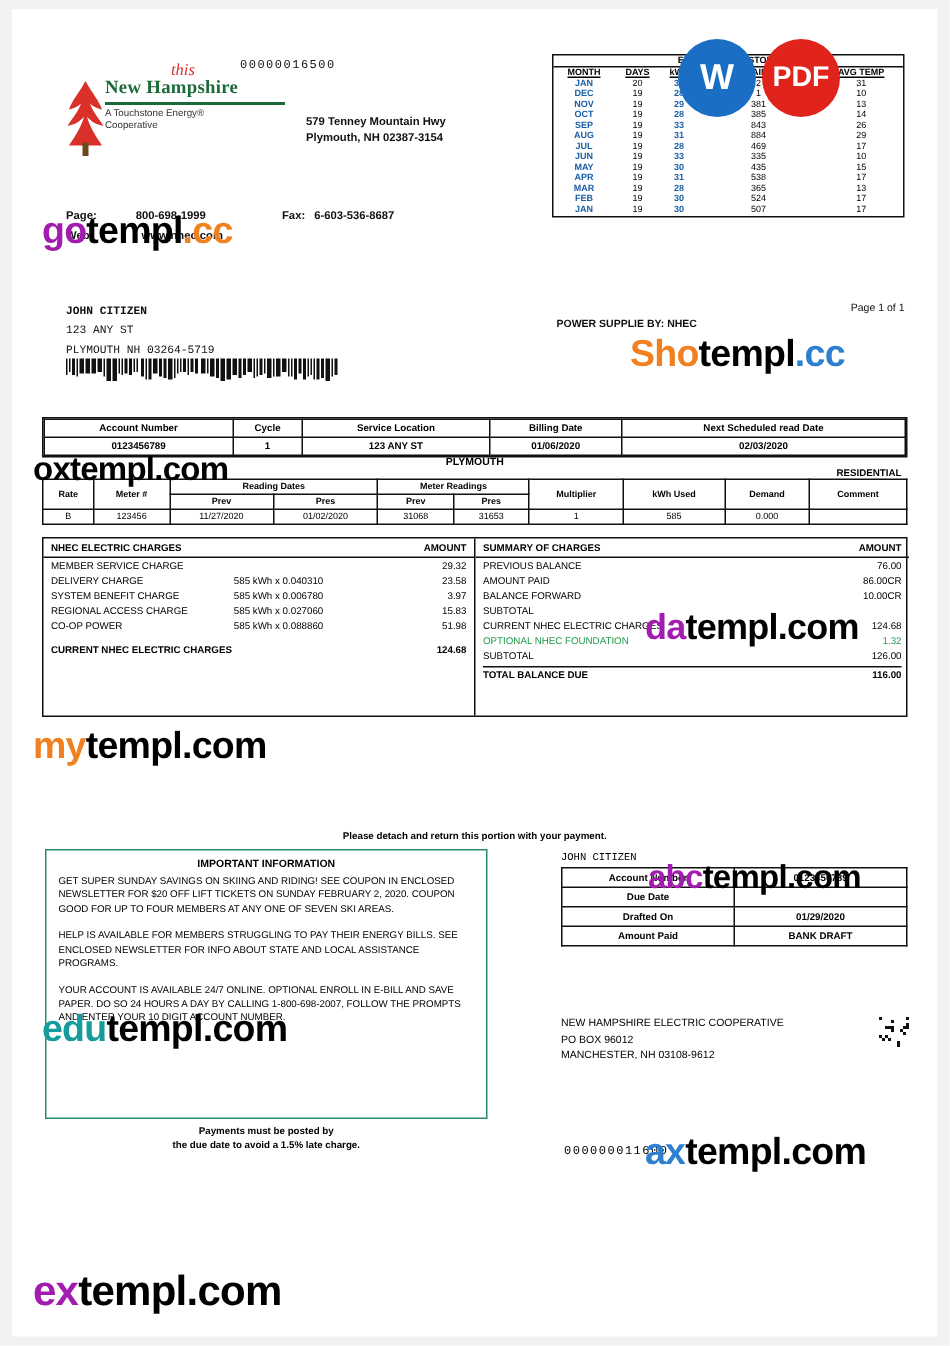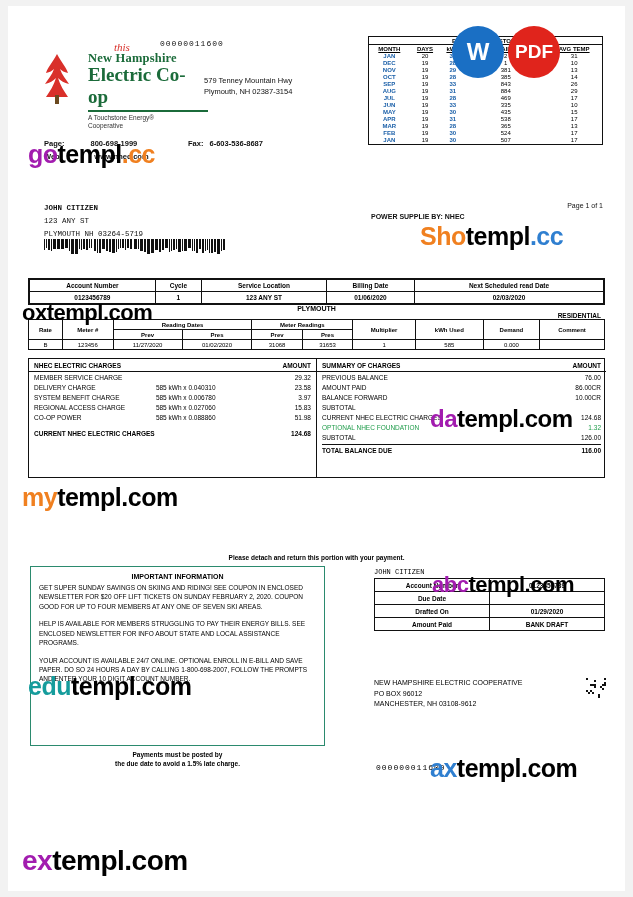--- a/index.html
+++ b/index.html
@@ -46,21 +46,21 @@
   .acct-top { position:absolute; left:152px; top:33px; font-size:8px; font-family:"Liberation Mono", monospace; letter-spacing:1px; color:#111; }
 
   .logo { position:absolute; left:36px; top:45px; width:150px; }
   .logo-nh { font-family:"Liberation Serif", serif; font-size:12.5px; color:#1b6b3a; font-weight:700; letter-spacing:0.2px;}
   .logo-elec { font-family:"Liberation Serif", serif; font-size:19px; color:#1b6b3a; font-weight:700; margin-top:-2px;}
   .logo-rule { height:2px; background:#1b6b3a; width:120px; margin:2px 0 2px 0;}
   .logo-sub { font-size:6.5px; color:#333; line-height:1.25; }
   .logo-script { position:absolute; left:70px; top:-10px; font-family:"Liberation Serif", serif; font-style:italic; font-size:11px; color:#d9302a; }
   .logo-tree { position:absolute; left:-2px; top:2px; width:30px; height:52px; }
 
-  .addr-hq { position:absolute; left:196px; top:70px; font-size:7.5px; line-height:1.45; color:#111; font-weight:400;text-align:center;}
+  .addr-hq { position:absolute; left:196px; top:70px; font-size:7.5px; line-height:1.45; color:#111; font-weight:700;}
   .phones { position:absolute; left:36px; top:133px; font-size:7.5px; font-weight:700; color:#111;}
   .fax { position:absolute; left:180px; top:133px; font-size:7.5px; font-weight:700; color:#111;}
   .web { position:absolute; left:36px; top:146px; font-size:7.5px; font-weight:700; color:#111;}
 
   .cust { position:absolute; left:36px; top:196px; font-size:7.5px; font-family:"Liberation Mono", monospace; line-height:1.7; color:#111; }
   .cust .nm { font-weight:700; }
 
   .barcode { position:absolute; left:36px; top:233px; height:15px; width:210px; }
   .barcode2 { position:absolute; left:370px; top:700px; height:13px; width:170px; }
   .barcode span { display:inline-block; background:#111; width:1px; height:100%; margin-right:1px; vertical-align:top;}
@@ -124,31 +124,30 @@
   .remit { position:absolute; left:366px; top:672px; font-size:7px; line-height:1.5; }
   .qr { position:absolute; left:578px; top:672px; width:20px; height:20px; }
   .qr i { position:absolute; background:#111; width:2px; height:2px; }
   .acct-bottom { position:absolute; left:368px; top:757px; font-size:8px; font-family:"Liberation Mono", monospace; letter-spacing:1px;}
 </style>
 </head>
 <body>
 
 <div class="page">
 
-  <div class="acct-top">00000011600</div>
+  <div class="acct-top">00000016500</div>
 
   <div class="logo">
     <svg class="logo-tree" viewBox="0 0 30 52">
       <path d="M15 1 C10 10, 6 14, 4 20 C8 19, 10 18, 12 16 C10 22, 6 26, 3 31 C8 30, 11 28, 14 25 C12 32, 8 38, 4 44 L26 44 C22 38, 18 32, 16 25 C19 28, 22 30, 27 31 C24 26, 20 22, 18 16 C20 18, 22 19, 26 20 C24 14, 20 10, 15 1 Z" fill="#d9302a"></path>
       <rect x="13" y="42" width="4" height="9" fill="#6b4a1f"></rect>
     </svg>
     <div class="logo-script">this</div>
-    <div style="margin-left:44px;">
+    <div style="margin-left:26px;">
       <div class="logo-nh">New Hampshire</div>
-      <div class="logo-elec">Electric Co-op</div>
       <div class="logo-rule"></div>
       <div class="logo-sub">A Touchstone Energy®</div>
       <div class="logo-sub">Cooperative</div>
     </div>
   </div>
 
   <div class="addr-hq">
     <div>579 Tenney Mountain Hwy</div>
     <div>Plymouth, NH 02387-3154</div>
   </div>

